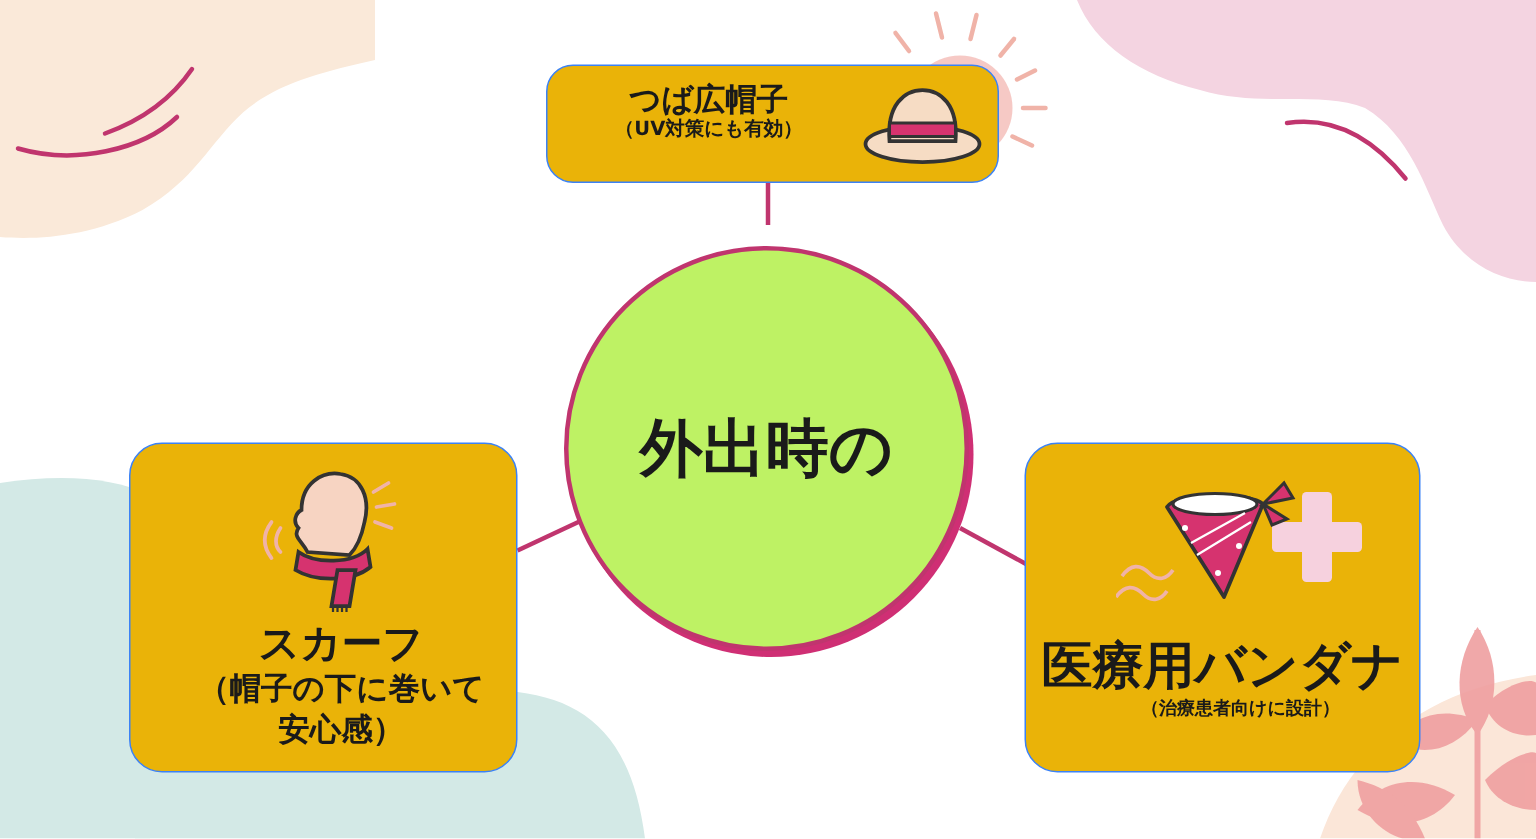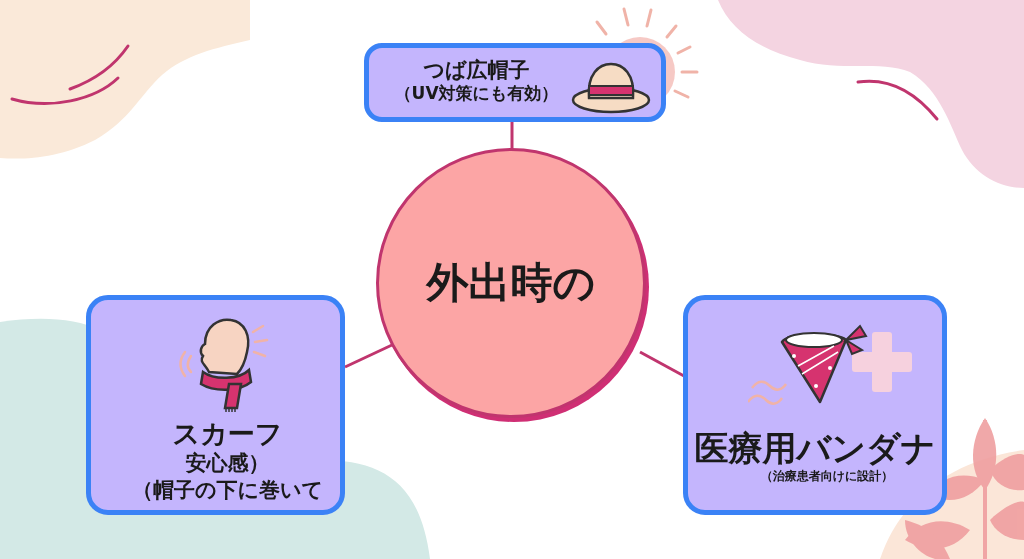--- a/index.html
+++ b/index.html
@@ -6,45 +6,45 @@
     body {
       width: 1024px; height: 559px; overflow: hidden; position: relative;
       background: #ffffff;
       font-family: "DejaVu Sans", "Liberation Sans", sans-serif;
       color: #1a1a1a;
     }
     .bg { position: absolute; left: 0; top: 0; width: 1024px; height: 559px; }
     .connector { position: absolute; left: 0; top: 0; width: 1024px; height: 559px; }
     .card {
       position: absolute;
-      background: #c4b5fd;
-      border: 5px solid #3b82f6;
+      background: #eab308;
+      border: 1px solid #3b82f6;
       border-radius: 22px;
       box-sizing: border-box;
     }
     .card-top { left: 364px; top: 43px; width: 302px; height: 79px; border-radius: 18px; }
     .card-left { left: 86px; top: 295px; width: 259px; height: 220px; }
     .card-right { left: 683px; top: 295px; width: 264px; height: 220px; }
     .title { font-weight: bold; text-align: center; line-height: 1.2; }
     .sub { font-weight: bold; text-align: center; line-height: 1.25; }
     .card-top .textwrap { position: absolute; left: 10px; top: 10px; width: 195px; }
     .card-top .title { font-size: 21px; }
-    .card-top .sub { font-size: 17px; }
+    .card-top .sub { font-size: 13px; }
     .card-top .icon { position: absolute; right: 8px; top: 6px; }
     .card-left .icon { position: absolute; left: 78px; top: 12px; }
     .card-left .textwrap { position: absolute; left: 12px; top: 118px; width: 100%; }
     .card-left .title { font-size: 27px; }
     .card-left .sub { font-size: 21px; }
     .card-right .icon { position: absolute; left: 60px; top: 22px; }
     .card-right .textwrap { position: absolute; left: 0; top: 128px; width: 100%; }
     .card-right .title { font-size: 34px; }
     .card-right .sub { font-size: 12px; padding-left: 24px; }
     .center {
-      position: absolute; left: 376px; top: 148px; width: 270px; height: 270px;
-      border-radius: 50%; background: #fca5a5;
+      position: absolute; left: 376px; top: 164px; width: 270px; height: 270px;
+      border-radius: 50%; background: #bef264;
       border: 3px solid #c0356e;
       box-shadow: 3px 4px 0 0 #cf2f74;
       box-sizing: border-box;
       display: flex; flex-direction: column; justify-content: center;
     }
     .center .title { font-size: 42px; line-height: 1.25; }
   </style>
 </head>
 <body>
 
@@ -114,22 +114,22 @@
       <line x1="86" y1="30" x2="98" y2="28" stroke="#f0b3a8" stroke-width="2.5" stroke-linecap="round"></line>
       <line x1="85" y1="40" x2="96" y2="44" stroke="#f0b3a8" stroke-width="2.5" stroke-linecap="round"></line>
       <path d="M40,60 C36,52 30,50 34,44 C30,40 32,34 36,32 C36,14 50,6 62,8 C76,10 82,24 78,40 C76,50 72,58 68,62 Z" fill="#f7d4c2" stroke="#333" stroke-width="2.5"></path>
       <path d="M34,60 C45,68 70,68 80,58 L82,70 C70,80 45,80 32,72 Z" fill="#d6336f" stroke="#333" stroke-width="2.5"></path>
       <path d="M60,72 L72,72 L68,96 L56,96 Z" fill="#d6336f" stroke="#333" stroke-width="2.5"></path>
       <path d="M57,96 L57,100 M60,96 L60,100 M63,96 L63,100 M66,96 L66,100" stroke="#333" stroke-width="1.5"></path>
     </svg>
   </span>
   <div class="textwrap">
     <div class="title">スカーフ</div>
+    <div class="sub">（帽子の下に巻いて</div>
     <div class="sub">安心感）</div>
-    <div class="sub">（帽子の下に巻いて</div>
   </div>
 </div>
 
 <div class="card card-right">
   <span class="icon">
     <svg width="180" height="100" viewBox="0 0 180 100">
       <g fill="#f6d1de">
         <rect x="124" y="10" width="20" height="60" rx="3"></rect>
         <rect x="104" y="30" width="60" height="20" rx="3"></rect>
       </g>

